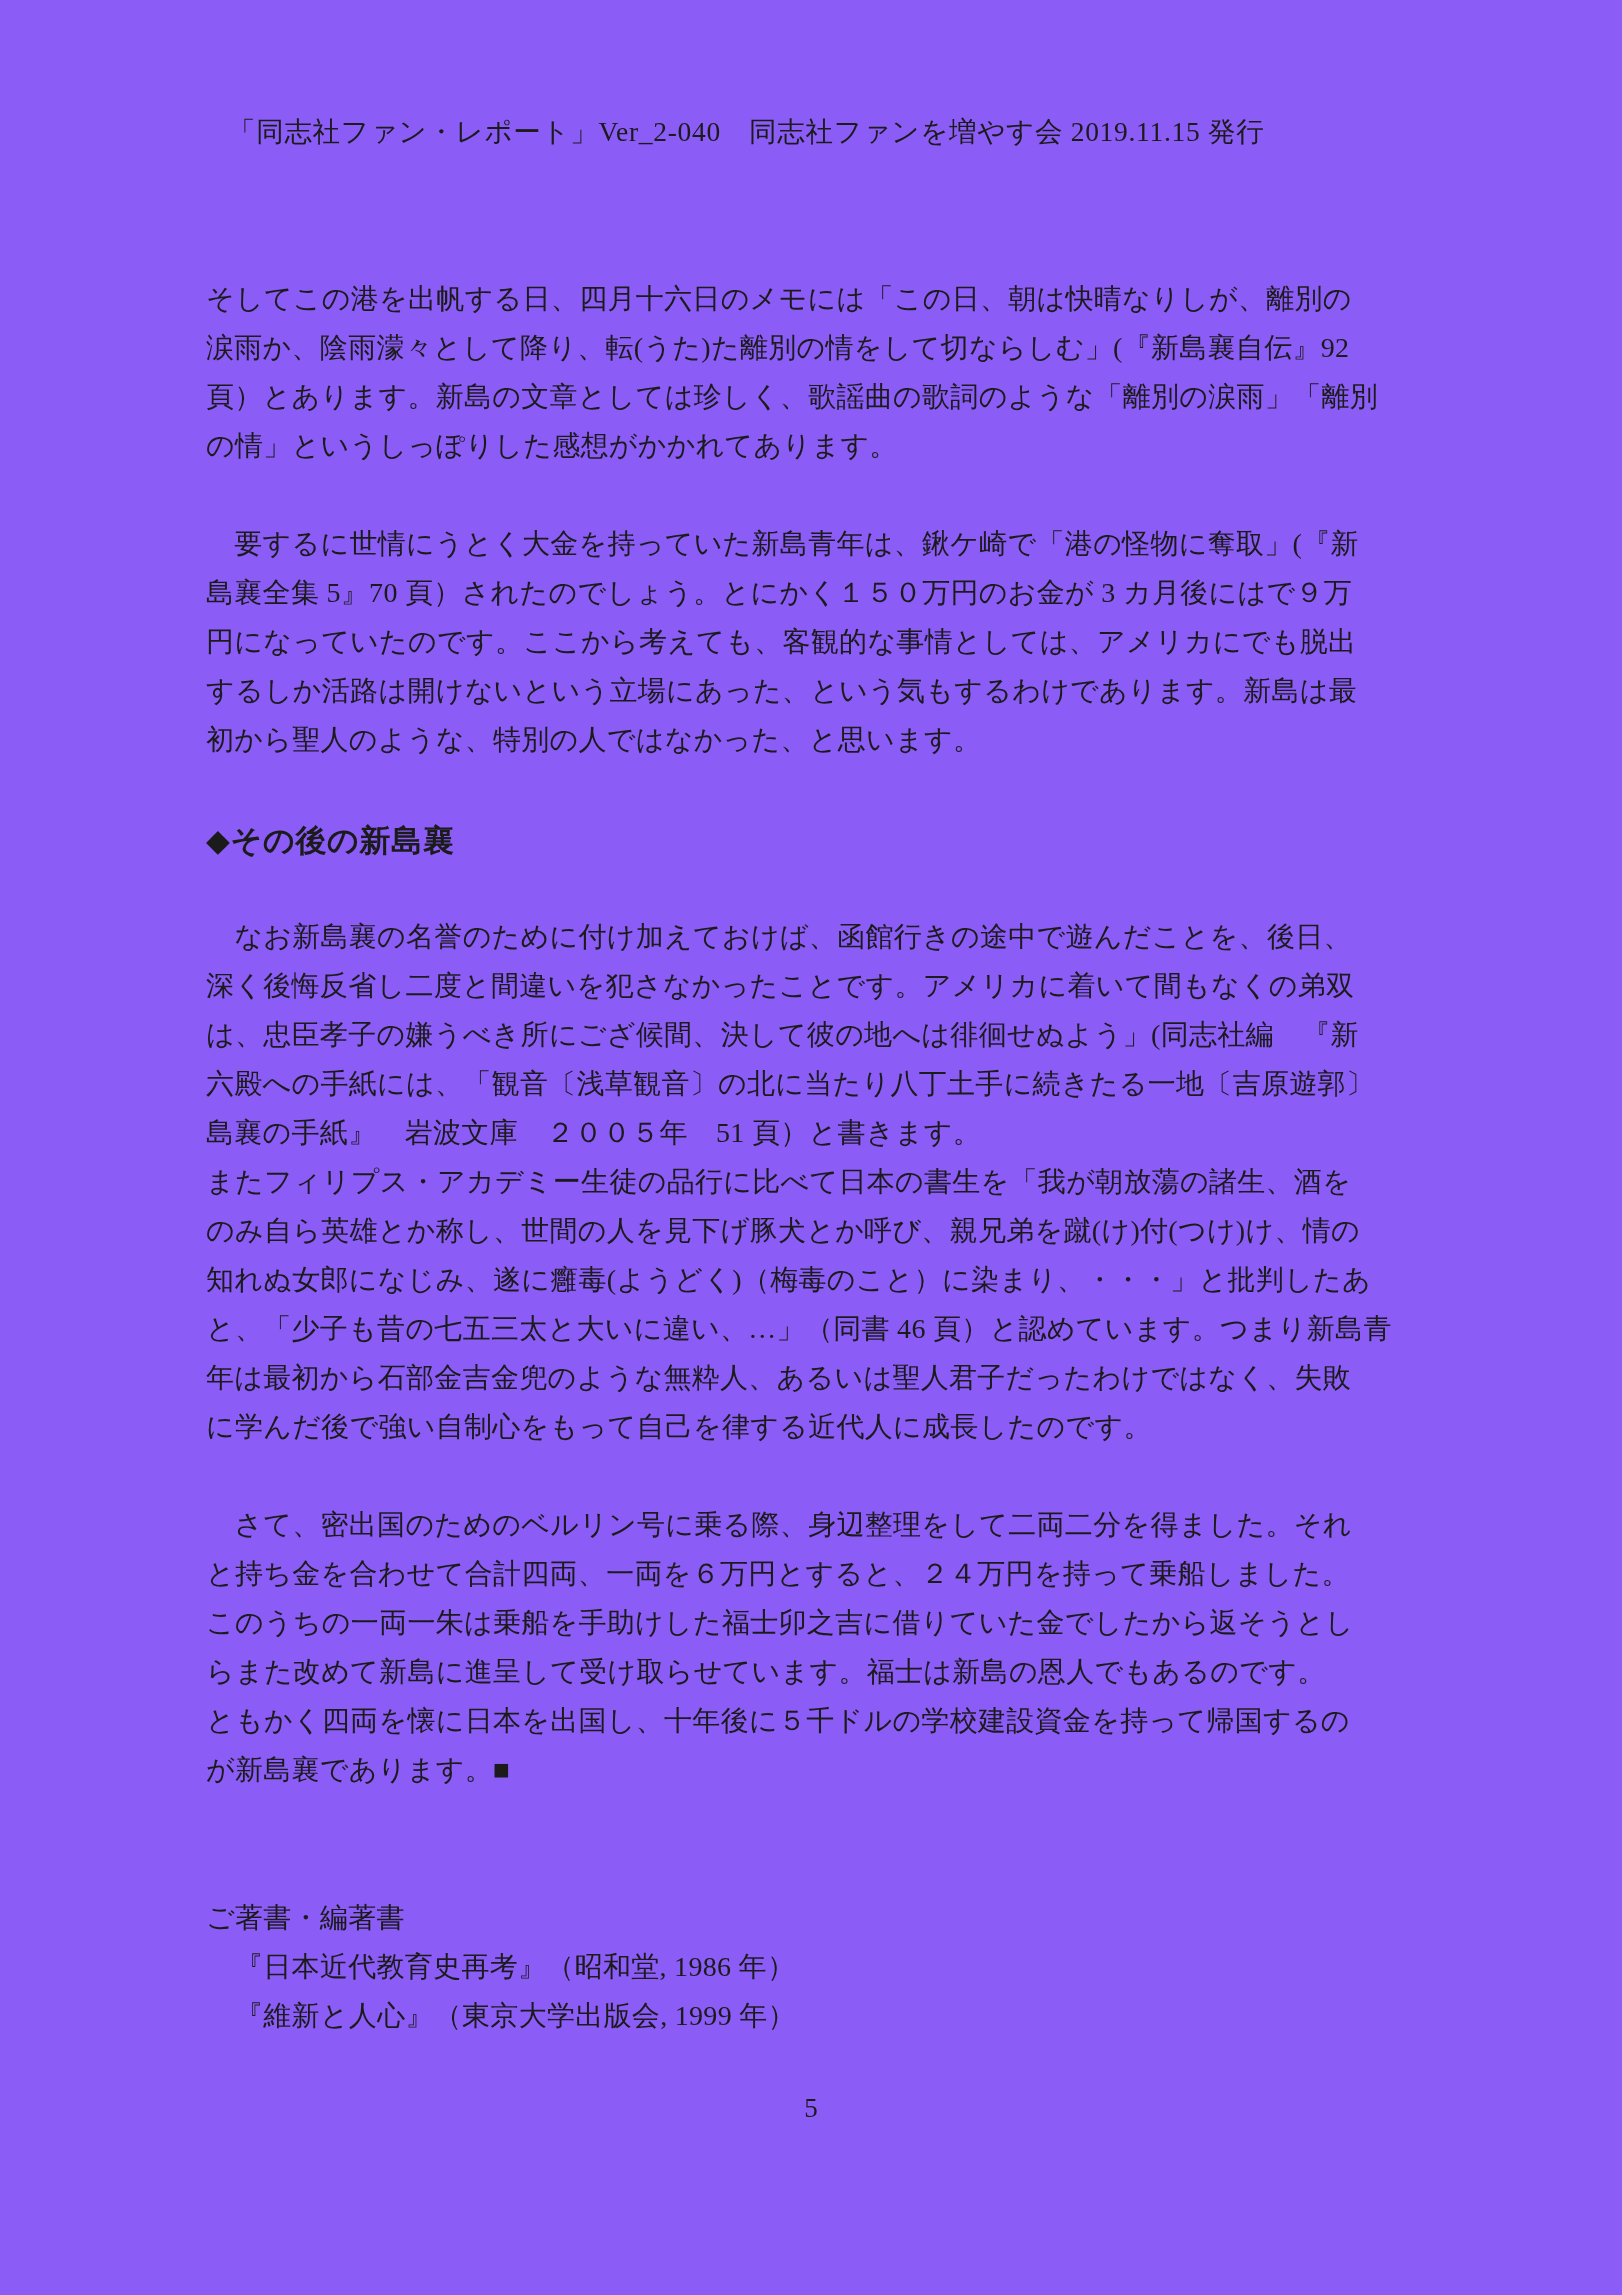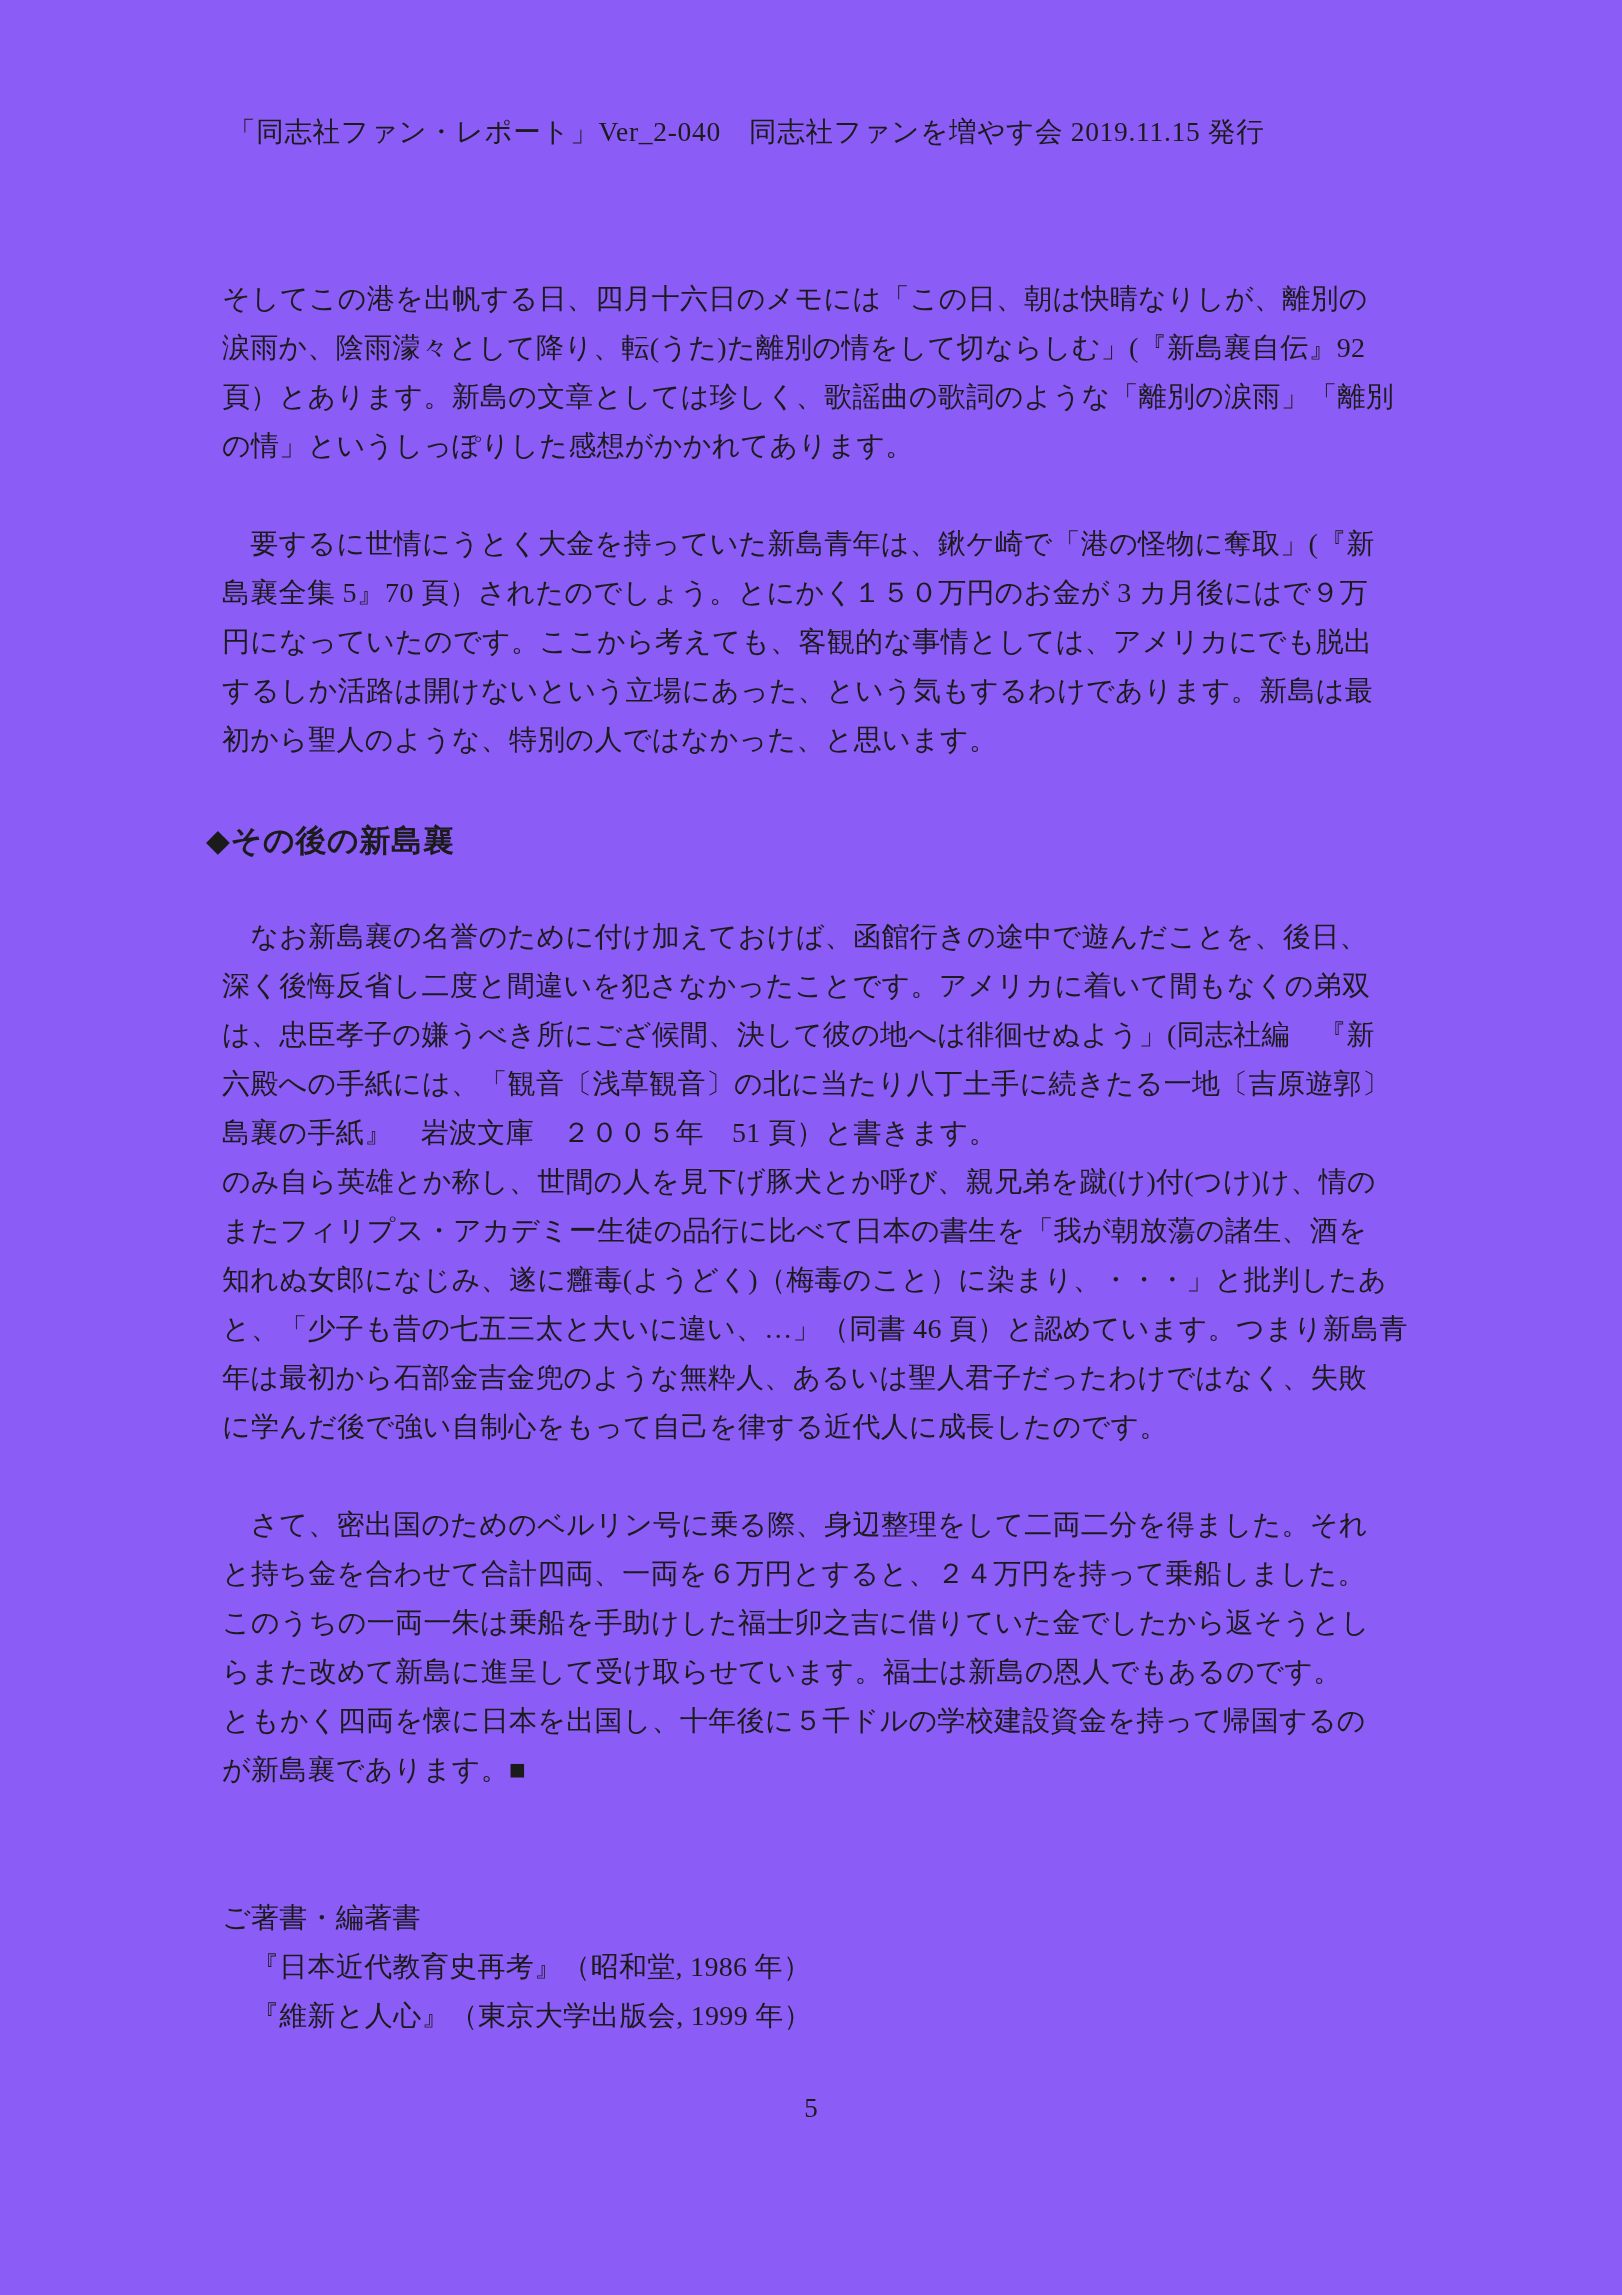--- a/index.html
+++ b/index.html
@@ -22,21 +22,21 @@
     top: 113px;
     left: 228px;
     right: 206px;
     font-size: 27.5px;
     line-height: 37px;
     letter-spacing: 0.7px;
     white-space: nowrap;
   }
   .textblock {
     position: absolute;
-    left: 222px;
+    left: 206px;
     width: 1210px;
   }
   .textblock .line {
     height: 49px;
     line-height: 49px;
     font-size: 28px;
     white-space: nowrap;
     letter-spacing: 0.3px;
   }
   .section-heading {
@@ -89,22 +89,22 @@
     </div>
 
   <div class="section-heading">◆その後の新島襄</div>
 
   <div class="textblock" id="para3">
       <div class="line">　なお新島襄の名誉のために付け加えておけば、函館行きの途中で遊んだことを、後日、</div>
       <div class="line">深く後悔反省し二度と間違いを犯さなかったことです。アメリカに着いて間もなくの弟双</div>
       <div class="line">は、忠臣孝子の嫌うべき所にござ候間、決して彼の地へは徘徊せぬよう」(同志社編　『新</div>
       <div class="line">六殿への手紙には、「観音〔浅草観音〕の北に当たり八丁土手に続きたる一地〔吉原遊郭〕</div>
       <div class="line">島襄の手紙』　岩波文庫　２００５年　51 頁）と書きます。</div>
+      <div class="line">またフィリプス・アカデミー生徒の品行に比べて日本の書生を「我が朝放蕩の諸生、酒を</div>
       <div class="line">のみ自ら英雄とか称し、世間の人を見下げ豚犬とか呼び、親兄弟を蹴(け)付(つけ)け、情の</div>
-      <div class="line">またフィリプス・アカデミー生徒の品行に比べて日本の書生を「我が朝放蕩の諸生、酒を</div>
       <div class="line">知れぬ女郎になじみ、遂に癰毒(ようどく)（梅毒のこと）に染まり、・・・」と批判したあ</div>
       <div class="line">と、「少子も昔の七五三太と大いに違い、…」（同書 46 頁）と認めています。つまり新島青</div>
       <div class="line">年は最初から石部金吉金兜のような無粋人、あるいは聖人君子だったわけではなく、失敗</div>
       <div class="line">に学んだ後で強い自制心をもって自己を律する近代人に成長したのです。</div>
     </div>
 
   <div class="textblock" id="para4">
       <div class="line">　さて、密出国のためのベルリン号に乗る際、身辺整理をして二両二分を得ました。それ</div>
       <div class="line">と持ち金を合わせて合計四両、一両を６万円とすると、２４万円を持って乗船しました。</div>
       <div class="line">このうちの一両一朱は乗船を手助けした福士卯之吉に借りていた金でしたから返そうとし</div>

